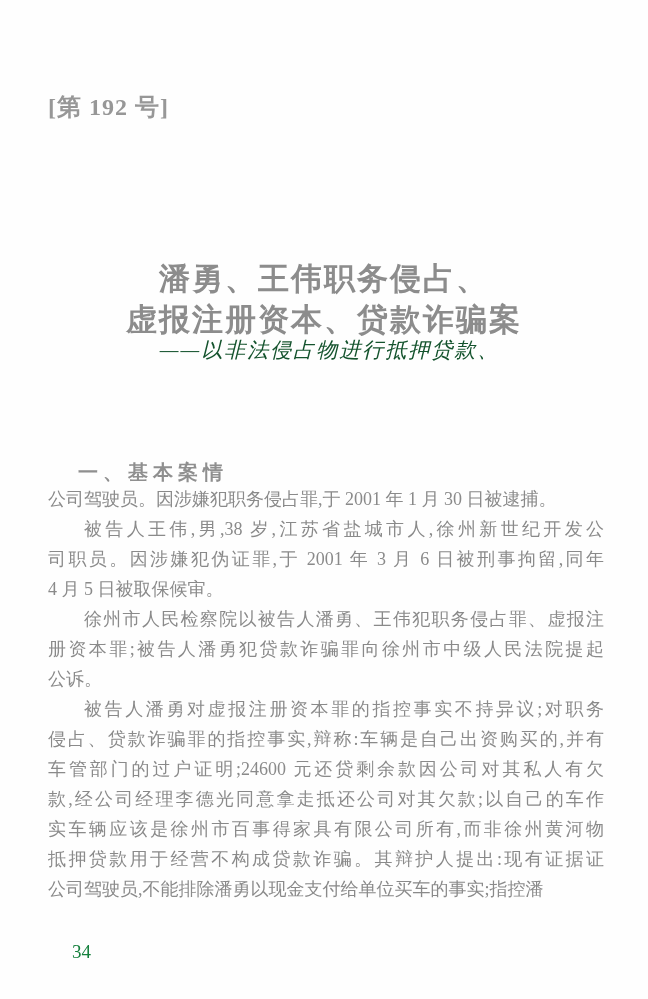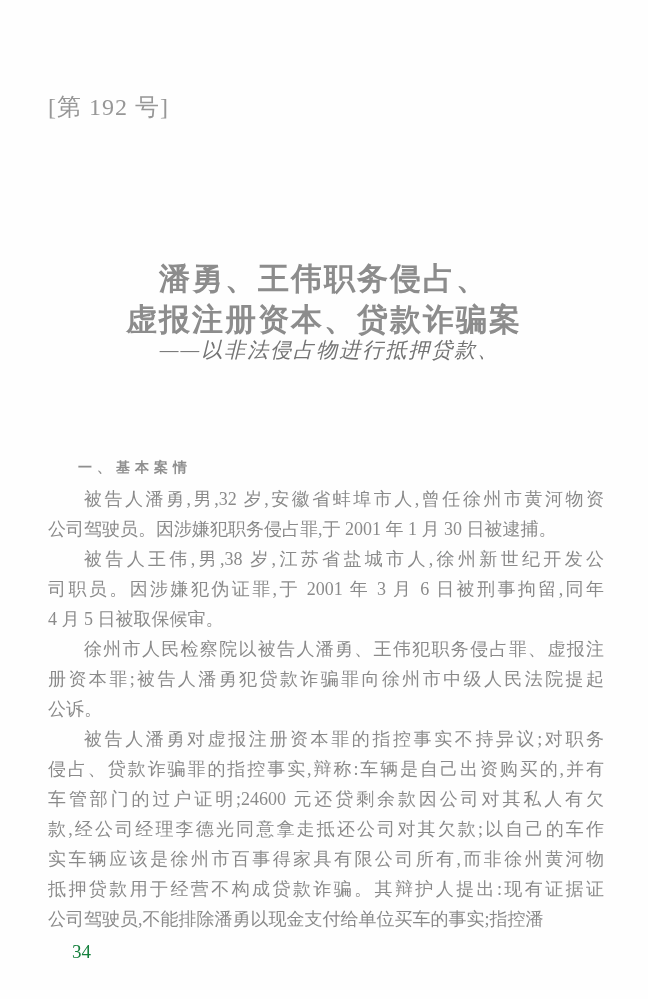--- a/index.html
+++ b/index.html
@@ -15,21 +15,21 @@
     background: #fefefe;
     overflow: hidden;
     font-family: "Liberation Serif", "DejaVu Serif", serif;
     color: #878787;
   }
   .case-no {
     position: absolute;
     left: 48px;
     top: 91px;
     font-size: 24px;
-    font-weight: 400;
+    font-weight: 700;
     letter-spacing: 1px;
     color: #979797;
   }
   .title {
     position: absolute;
     left: 0;
     right: 0;
     top: 246px;
     margin: 12px;
     text-align: center;
@@ -42,29 +42,29 @@
   .subtitle {
     position: absolute;
     left: 0;
     right: 0;
     top: 334px;
     text-align: center;
     font-style: italic;
     font-size: 21px;
     line-height: 32px;
     letter-spacing: 2px;
-    color: #737373;
+    color: #14532d;
     padding-left: 12px;
   }
   .section-heading {
     position: absolute;
     left: 78px;
     top: 459px;
     font-family: "Liberation Sans", "DejaVu Sans", sans-serif;
-    font-size: 14px;
+    font-size: 20px;
     font-weight: 700;
     letter-spacing: 5px;
     color: #8f8f8f;
   }
   .body-text {
     position: absolute;
     left: 48px;
     top: 484px;
     width: 556px;
     font-size: 18px;
@@ -102,21 +102,20 @@
     <span>虚报注册资本、贷款诈骗案</span>
   </h1>
 
   <div class="subtitle">
     <div>——以非法侵占物进行抵押贷款、</div>
   </div>
 
   <div class="section-heading">一、基本案情</div>
 
   <div class="body-text">
-      <div class="line first">被告人潘勇,男,32 岁,安徽省蚌埠市人,曾任徐州市黄河物资</div>
       <div class="line last">公司驾驶员。因涉嫌犯职务侵占罪,于 2001 年 1 月 30 日被逮捕。</div>
       <div class="line first">被告人王伟,男,38 岁,江苏省盐城市人,徐州新世纪开发公</div>
       <div class="line">司职员。因涉嫌犯伪证罪,于 2001 年 3 月 6 日被刑事拘留,同年</div>
       <div class="line last">4 月 5 日被取保候审。</div>
       <div class="line first">徐州市人民检察院以被告人潘勇、王伟犯职务侵占罪、虚报注</div>
       <div class="line">册资本罪;被告人潘勇犯贷款诈骗罪向徐州市中级人民法院提起</div>
       <div class="line last">公诉。</div>
       <div class="line first">被告人潘勇对虚报注册资本罪的指控事实不持异议;对职务</div>
       <div class="line">侵占、贷款诈骗罪的指控事实,辩称:车辆是自己出资购买的,并有</div>
       <div class="line">车管部门的过户证明;24600 元还贷剩余款因公司对其私人有欠</div>

